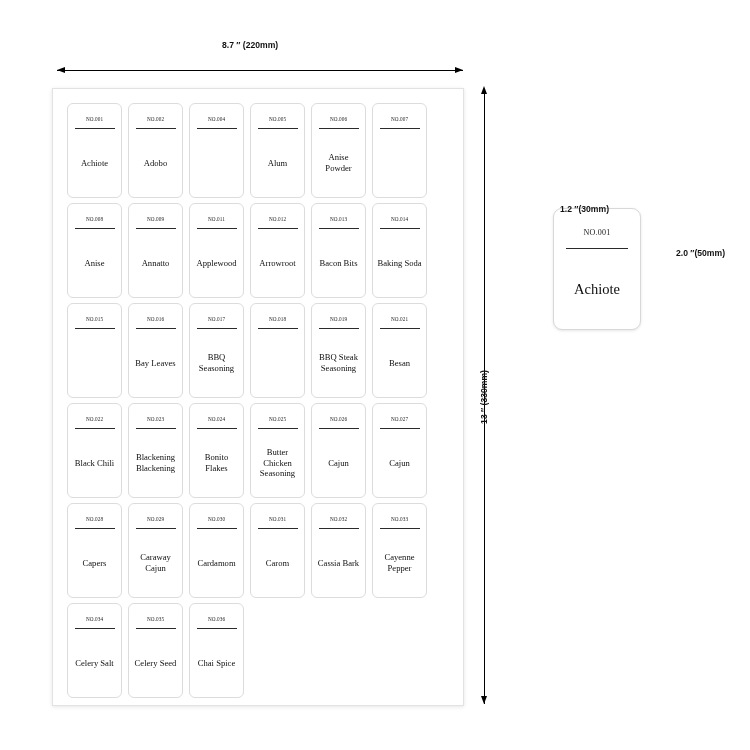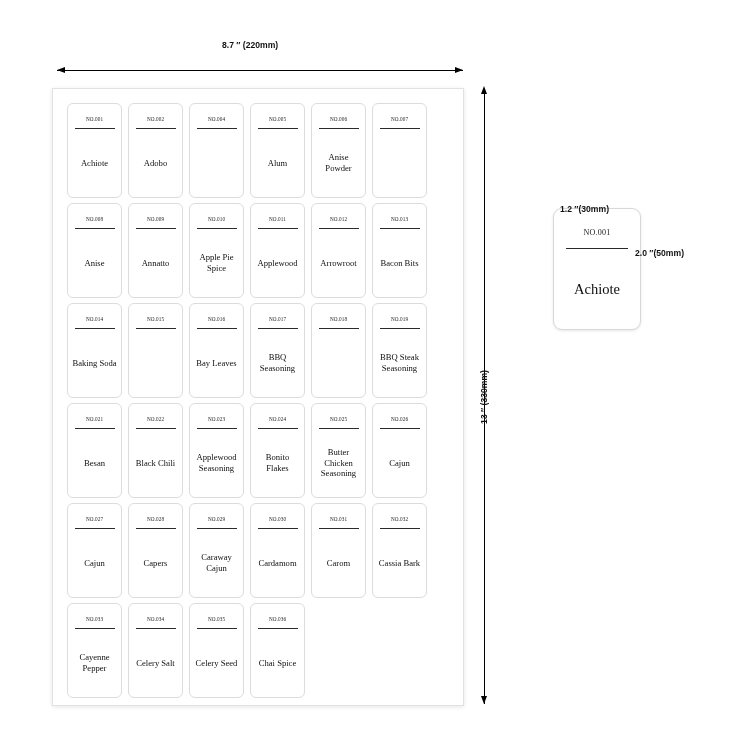--- a/index.html
+++ b/index.html
@@ -174,21 +174,21 @@
   }
   #dim-right-arrow-t { left: 480.5px; top: 86px; }
   #dim-right-arrow-b { left: 480.5px; top: 696px; }
   #dim-right-text {
     left: 484px;
     top: 397px;
     transform: translate(-50%, -50%) rotate(-90deg);
     transform-origin: center center;
   }
   #dim-sample-w-text { left: 560px; top: 158px; margin-top: 46px; }
-  #dim-sample-h-text { left: 635px; top: 248px; }
+  #dim-sample-h-text { left: 676px; top: 248px; }
 
   
 </style>
 </head>
 <body>
 
 <div id="sheet">
   <div id="label-grid">
       <div class="label">
         <div class="code">NO.001</div>
@@ -222,25 +222,20 @@
         <div class="code">NO.008</div>
         <div class="rule"></div>
         <div class="name">Anise</div>
       </div>
       <div class="label">
         <div class="code">NO.009</div>
         <div class="rule"></div>
         <div class="name">Annatto</div>
       </div>
       <div class="label">
-        <div class="code">NO.010</div>
-        <div class="rule"></div>
-        <div class="name">Apple Pie Spice</div>
-      </div>
-      <div class="label">
         <div class="code">NO.011</div>
         <div class="rule"></div>
         <div class="name">Applewood</div>
       </div>
       <div class="label">
         <div class="code">NO.012</div>
         <div class="rule"></div>
         <div class="name">Arrowroot</div>
       </div>
       <div class="label">
@@ -282,21 +277,21 @@
         <div class="name">Besan</div>
       </div>
       <div class="label">
         <div class="code">NO.022</div>
         <div class="rule"></div>
         <div class="name">Black Chili</div>
       </div>
       <div class="label">
         <div class="code">NO.023</div>
         <div class="rule"></div>
-        <div class="name">Applewood Seasoning</div>
+        <div class="name">Blackening Blackening</div>
       </div>
       <div class="label">
         <div class="code">NO.024</div>
         <div class="rule"></div>
         <div class="name">Bonito Flakes</div>
       </div>
       <div class="label">
         <div class="code">NO.025</div>
         <div class="rule"></div>
         <div class="name">Butter Chicken Seasoning</div>

